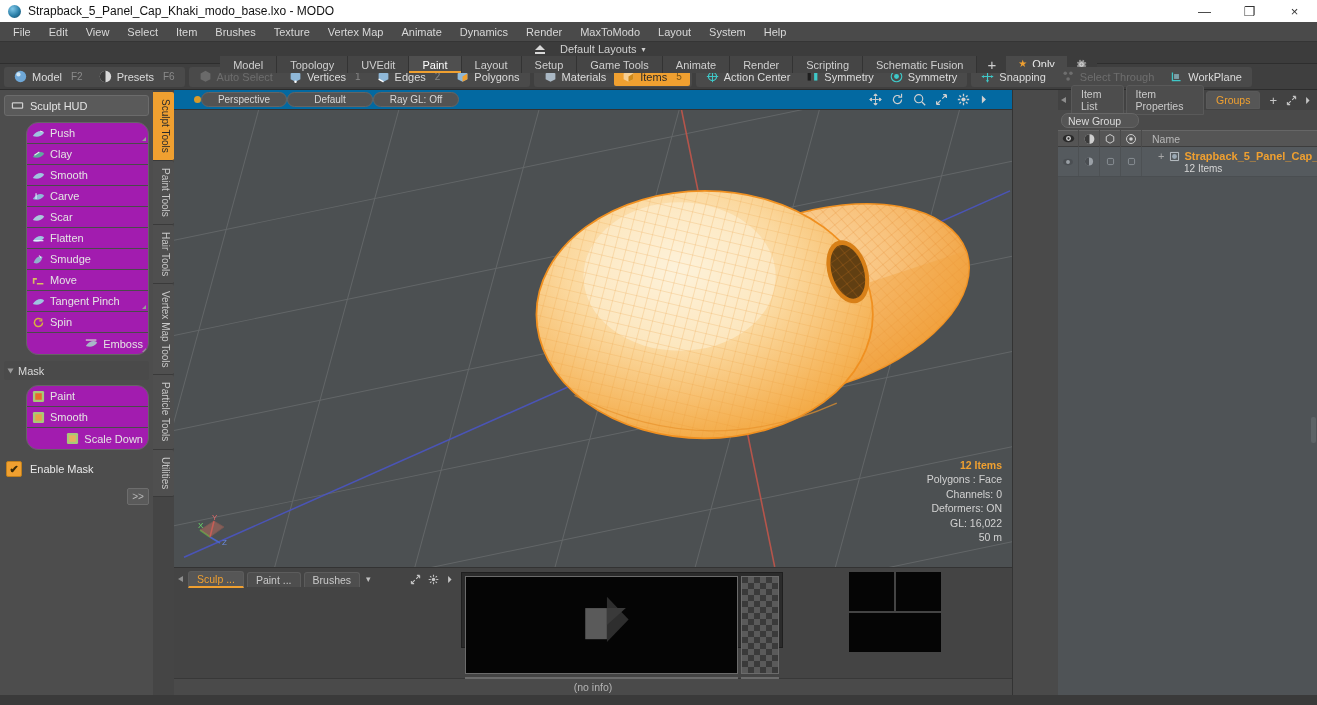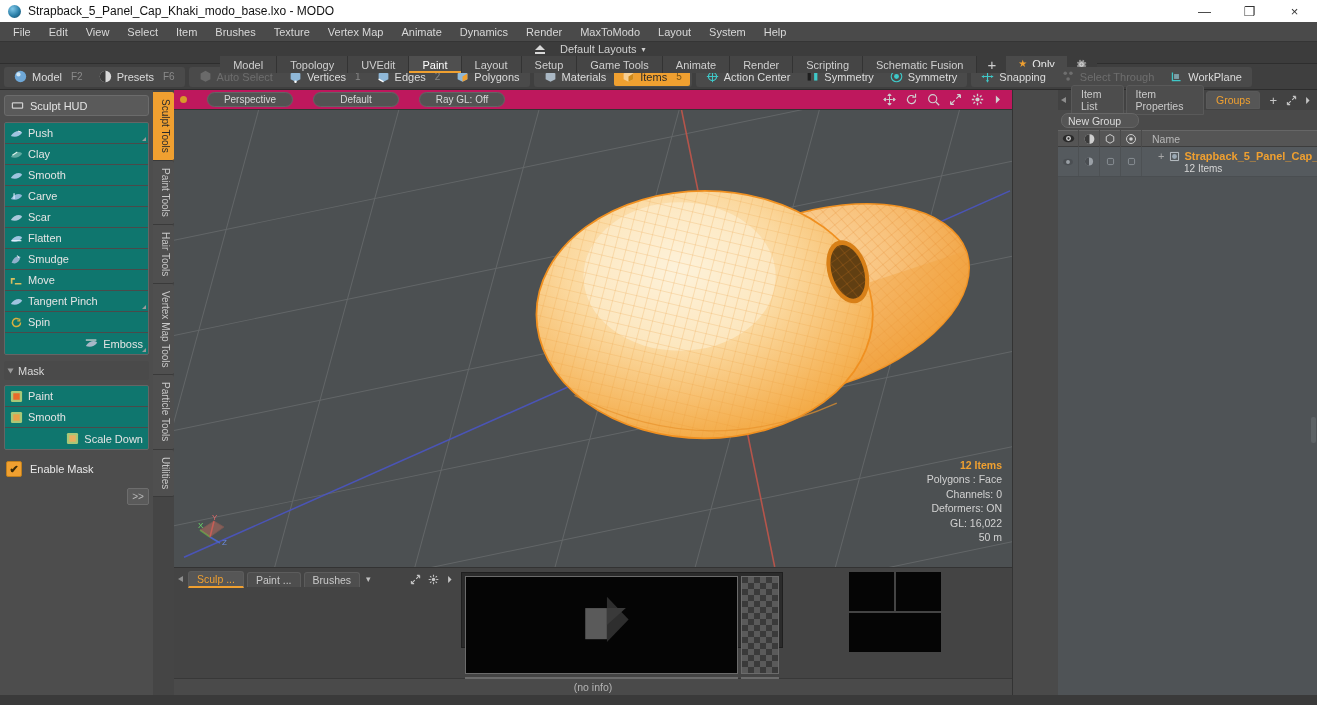--- a/index.html
+++ b/index.html
@@ -61,22 +61,22 @@
   .mitem.active .mkey { color: #7a5416; }
   .ico { width: 13px; height: 13px; flex: 0 0 auto; display:block; }
   
   .body { display: flex; height: 605px; }
   
   .sidebar { width: 153px; background: #4d4d4d; display: flex; flex-direction: column;
              padding: 5px 4px 0 4px; flex: 0 0 auto; }
   .sb-btn { background: #5a5a5a; border: 1px solid #6b6b6b; border-radius: 3px; height: 21px;
             display: flex; align-items: center; padding: 0 6px; font-size: 11px; color: #e4e4e4;
             margin-bottom: 6px; gap: 6px; }
-  .sb-group { background: #0f766e; border: 1px solid #656565; border-radius: 2px;
-              margin-bottom: 6px; overflow: hidden; }
+  .sb-group { background: #a21caf; border: 1px solid #656565; border-radius: 12px;
+              margin-bottom: 6px; overflow: hidden; margin-left: 22px; }
   .sb-row { height: 21px; display: flex; align-items: center; padding: 0 5px; gap: 5px;
             font-size: 11px; color: #e4e4e4; border-bottom: 1px solid #4a4a4a; position: relative; }
   .sb-row:last-child { border-bottom: none; justify-content: flex-end; }
   .sb-row .corner { position: absolute; right: 2px; bottom: 2px; width: 0; height: 0;
                     border-left: 4px solid transparent; border-bottom: 4px solid #9a9a9a; }
   .sb-head { display: flex; align-items: center; gap: 5px; font-size: 11px; color: #d9d9d9;
              height: 19px; padding-left: 4px; background: #4a4a4a; border-radius: 2px; margin-bottom: 5px; }
   .tri { width: 0; height: 0; border-left: 5px solid #9a9a9a; border-top: 3.5px solid transparent;
          border-bottom: 3.5px solid transparent; transform: rotate(90deg); }
   .chk-row { display: flex; align-items: center; gap: 8px; height: 22px; font-size: 11px;
@@ -89,22 +89,22 @@
                 display: flex; align-items: center; justify-content: center; }
   
   .vstrip { width: 21px; background: #454545; display: flex; flex-direction: column;
             padding-top: 2px; flex: 0 0 auto; }
   .vtab { writing-mode: vertical-rl; font-size: 10px; color: #c8c8c8; background: #4f4f4f;
           padding: 7px 3px; border-bottom: 1px solid #3a3a3a; text-align: center;
           border-radius: 0 2px 2px 0; }
   .vtab.active { background: #f0a030; color: #2b2b2b; }
   
   .center { flex: 1 1 auto; display: flex; flex-direction: column; min-width: 0; }
-  .vp-header { height: 21px; background: #be185d; display: flex; align-items: center;
-               padding: 0 6px; gap: 20px; border-bottom: 1px solid #333; }
+  .vp-header { height: 21px; background: #0369a1; display: flex; align-items: center;
+               padding: 0 20px; gap: 0; border-bottom: 1px solid #333; }
   .vp-dot { width: 7px; height: 7px; border-radius: 50%; background: #d89a2a; flex: 0 0 auto; }
   .vp-btn { background: #535353; border: 1px solid #646464; border-radius: 8px; height: 15px;
             min-width: 86px; display: flex; align-items: center; justify-content: center;
             font-size: 10px; color: #d8d8d8; padding: 0 10px; }
   .vp-icons { margin-left: auto; display: flex; align-items: center; gap: 9px; padding-right: 4px; }
   .vp-icons svg { display: block; }
   
   .viewport { flex: 1 1 auto; position: relative; background: #4c5052; overflow: hidden; }
   .vp-stats { position: absolute; right: 10px; bottom: 22px; text-align: right;
               font-size: 10.5px; color: #d2d2d2; line-height: 14.5px; }

